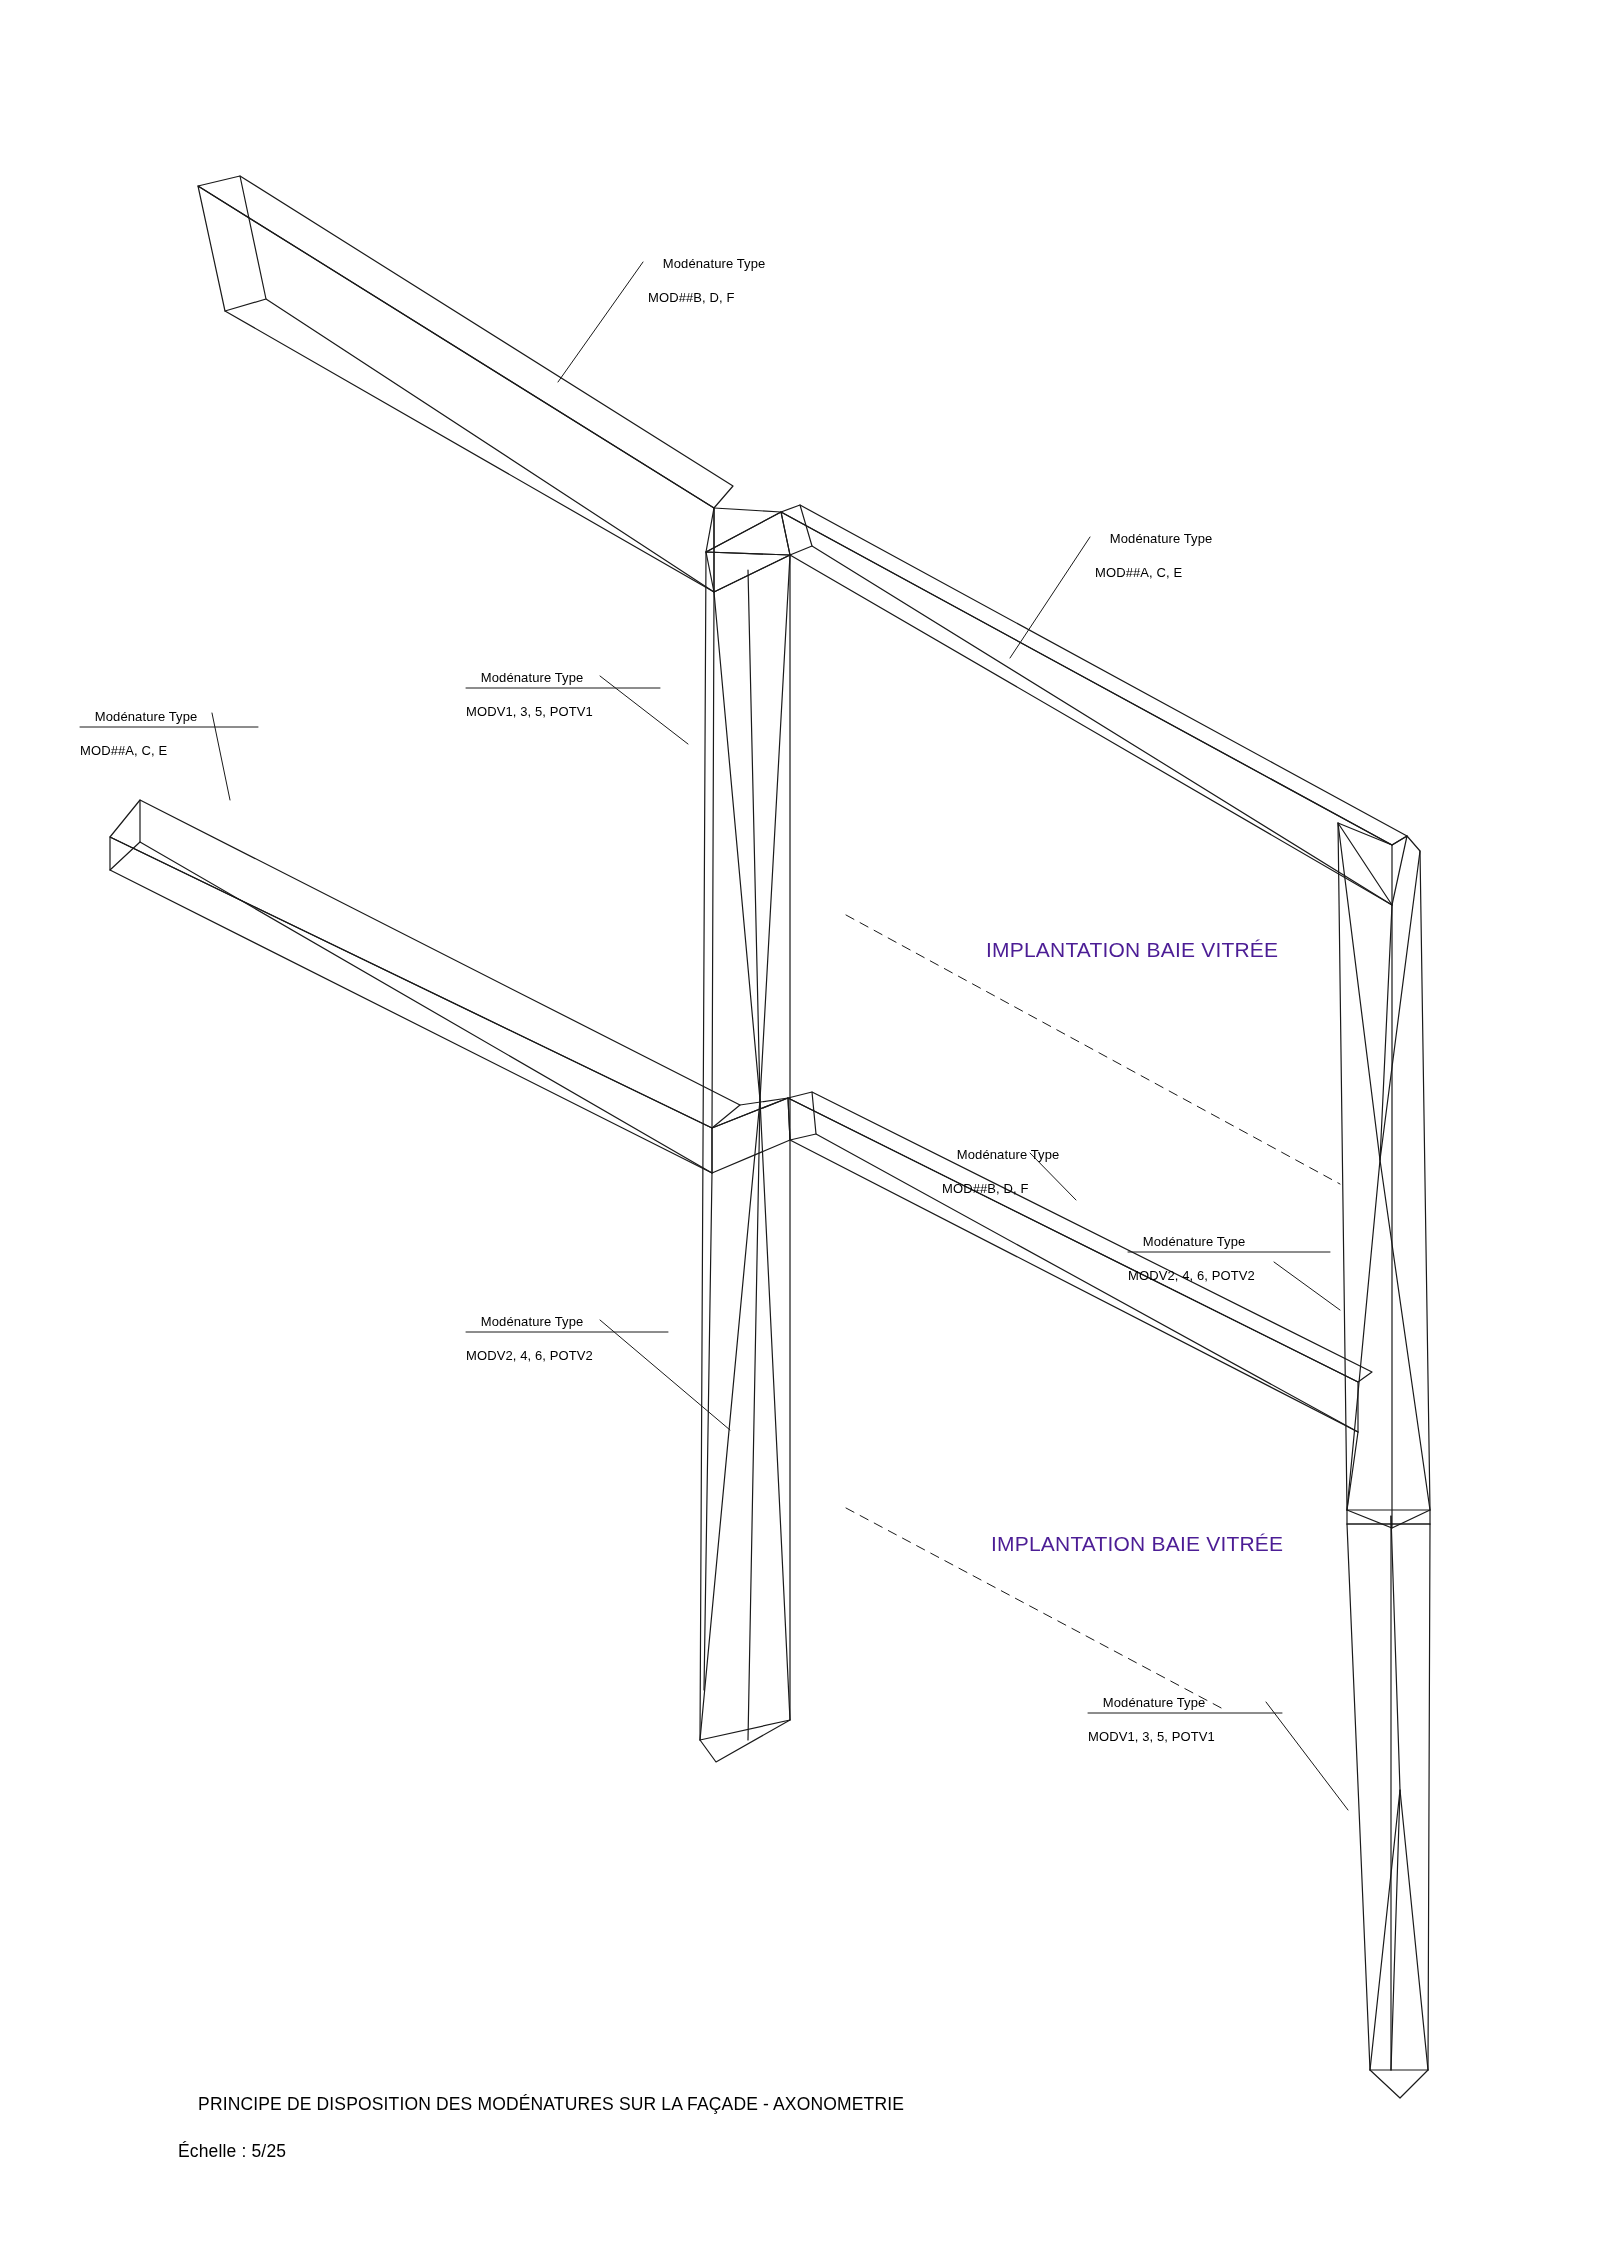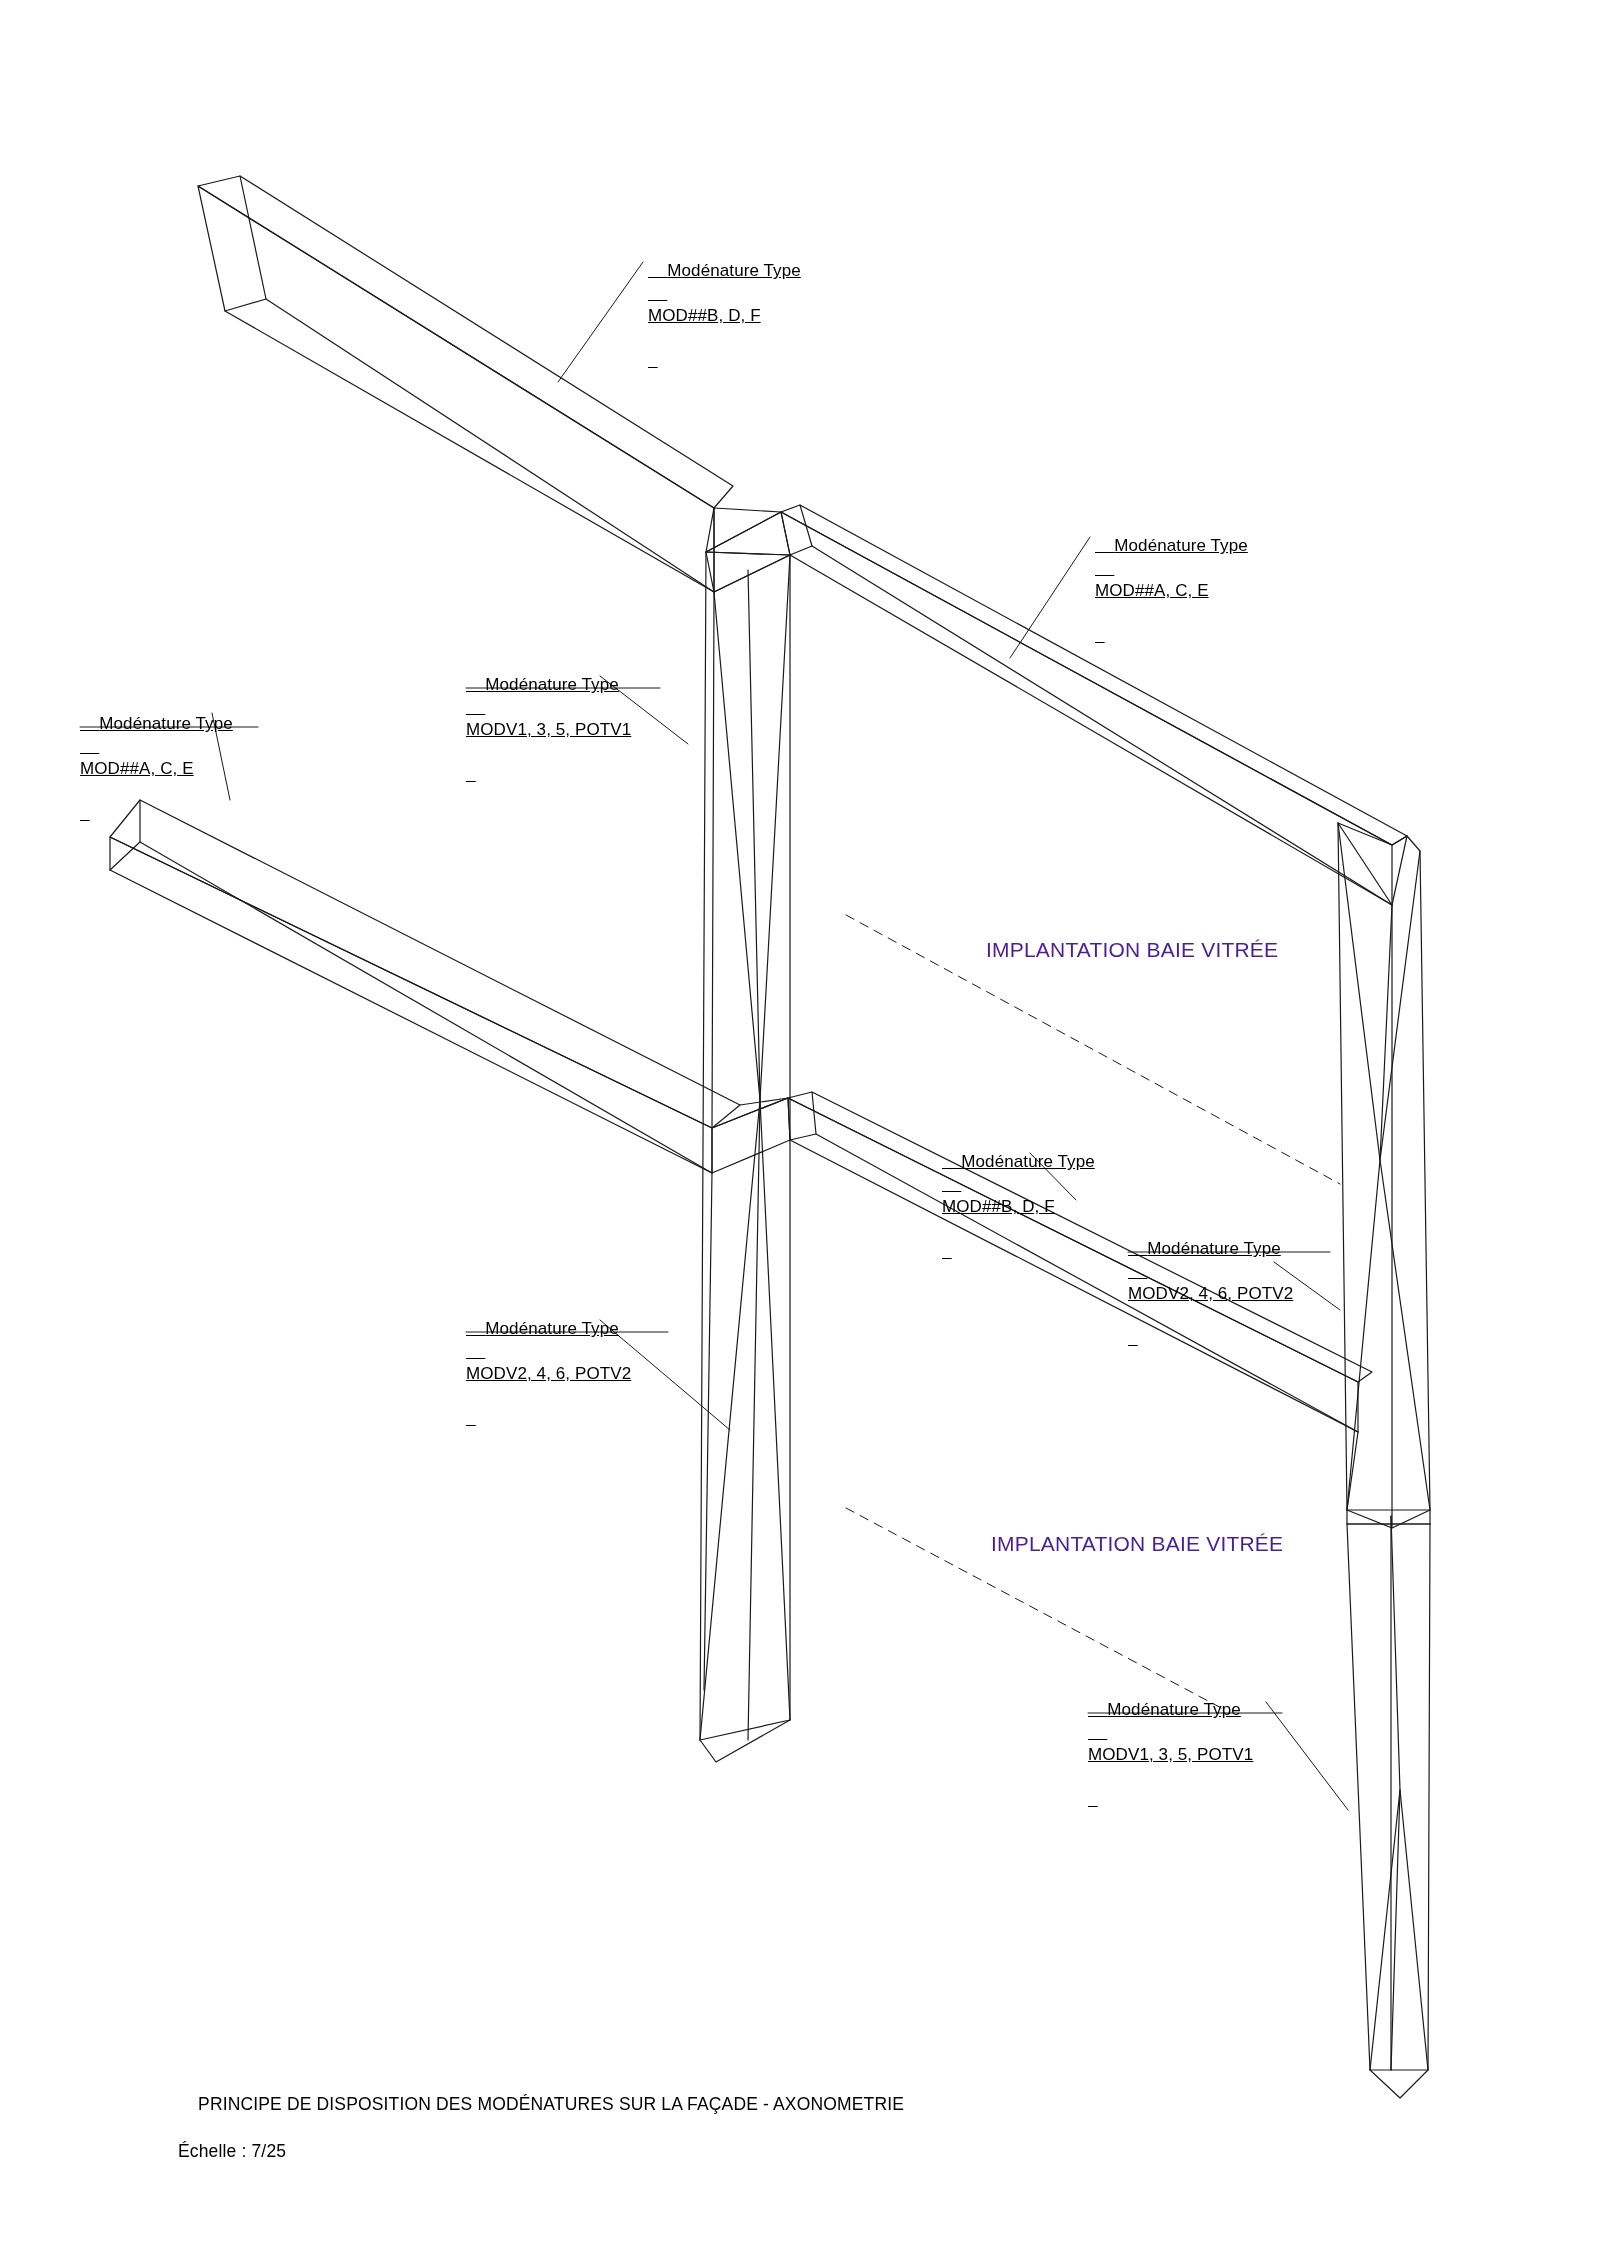--- a/index.html
+++ b/index.html
@@ -20,26 +20,25 @@
   }
   #drawing {
     position: absolute;
     left: 0;
     top: 0;
     width: 1600px;
     height: 2263px;
   }
   .label {
     position: absolute;
-    font-size: 17px;
+    font-size: 13px;
     line-height: 1.32;
     white-space: pre;
     color: #000000;
     letter-spacing: 0.1px;
-    text-decoration: underline;
   }
   .label .l2 {
     display: block;
   }
   .note {
     position: absolute;
     font-size: 21px;
     white-space: pre;
     color: #4c1d95;
     letter-spacing: 0.2px;
@@ -212,16 +211,16 @@
   <div class="label" style="left:1088px; top:1677px;">
     <span>Modénature Type</span>
     <span class="l2">MODV1, 3, 5, POTV1</span>
   </div>
 
   <div class="note" style="left:986px; top:938px;">IMPLANTATION BAIE VITRÉE</div>
   <div class="note" style="left:991px; top:1532px;">IMPLANTATION BAIE VITRÉE</div>
 
   <div id="title-block">
     <span>PRINCIPE DE DISPOSITION DES MODÉNATURES SUR LA FAÇADE - AXONOMETRIE</span>
-    <span class="sub">Échelle : 7/25</span>
+    <span class="sub">Échelle : 5/25</span>
   </div>
 
 </div>
 
 </body></html>

